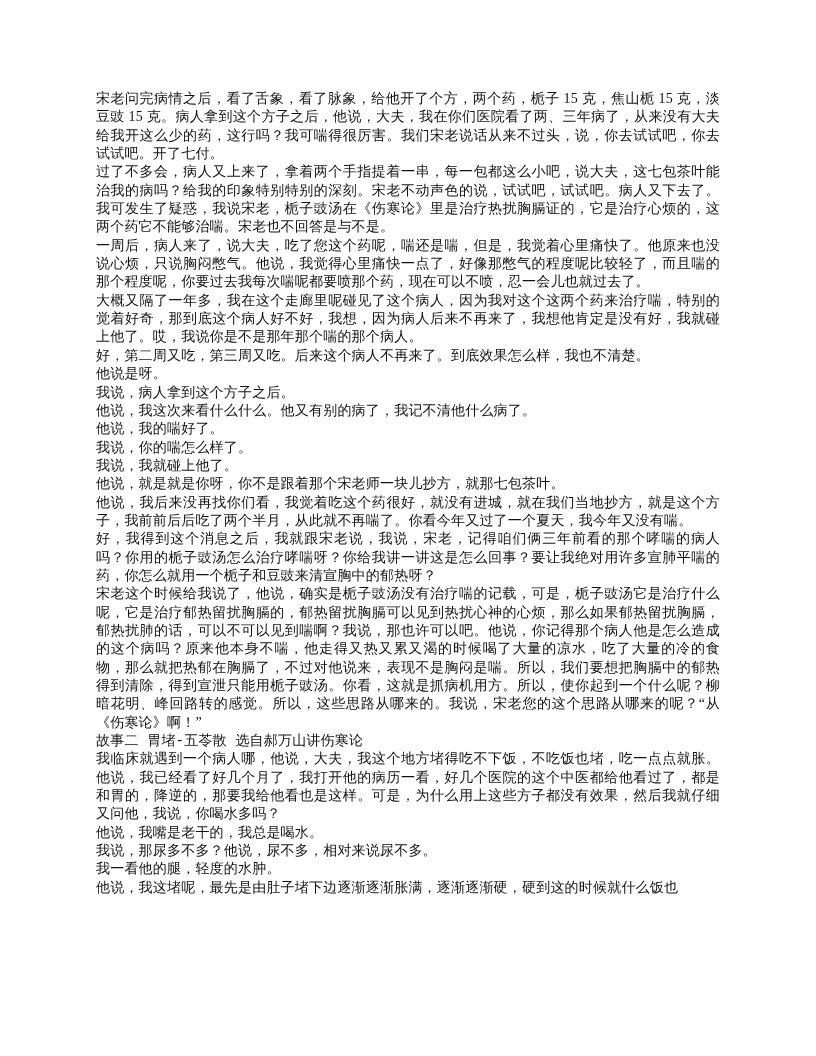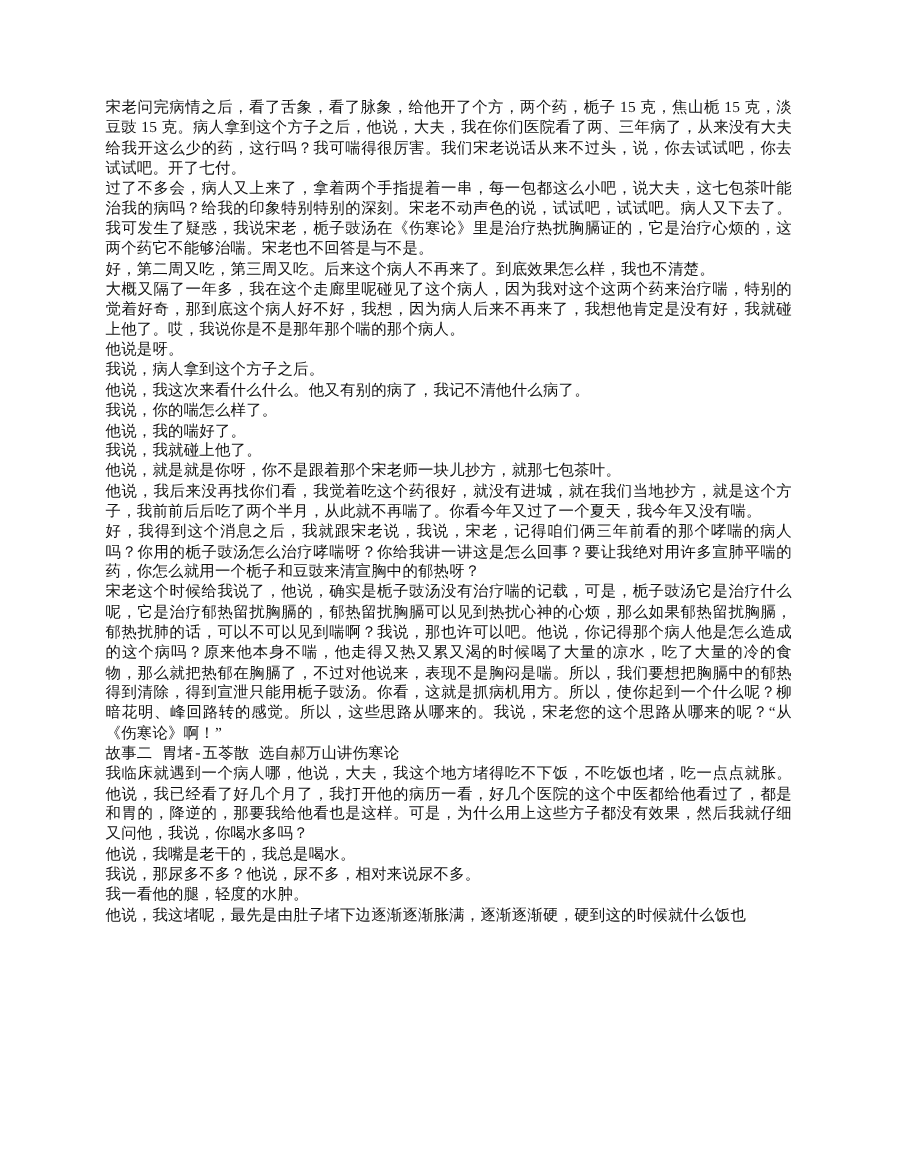--- a/index.html
+++ b/index.html
@@ -38,27 +38,28 @@
     font-family: Liberation Mono, monospace;
   }
 </style>
 </head>
 <body>
 
 <div class="page">
   <div class="doc-body">
       <p class="para">宋老问完病情之后，看了舌象，看了脉象，给他开了个方，两个药，栀子 15 克，焦山栀 15 克，淡豆豉 15 克。病人拿到这个方子之后，他说，大夫，我在你们医院看了两、三年病了，从来没有大夫给我开这么少的药，这行吗？我可喘得很厉害。我们宋老说话从来不过头，说，你去试试吧，你去试试吧。开了七付。</p>
       <p class="para">过了不多会，病人又上来了，拿着两个手指提着一串，每一包都这么小吧，说大夫，这七包茶叶能治我的病吗？给我的印象特别特别的深刻。宋老不动声色的说，试试吧，试试吧。病人又下去了。我可发生了疑惑，我说宋老，栀子豉汤在《伤寒论》里是治疗热扰胸膈证的，它是治疗心烦的，这两个药它不能够治喘。宋老也不回答是与不是。</p>
+      <p class="para">一周后，病人来了，说大夫，吃了您这个药呢，喘还是喘，但是，我觉着心里痛快了。他原来也没说心烦，只说胸闷憋气。他说，我觉得心里痛快一点了，好像那憋气的程度呢比较轻了，而且喘的那个程度呢，你要过去我每次喘呢都要喷那个药，现在可以不喷，忍一会儿也就过去了。</p>
+      <p class="para">大概又隔了一年多，我在这个走廊里呢碰见了这个病人，因为我对这个这两个药来治疗喘，特别的觉着好奇，那到底这个病人好不好，我想，因为病人后来不再来了，我想他肯定是没有好，我就碰上他了。哎，我说你是不是那年那个喘的那个病人。</p>
       <p class="para">好，第二周又吃，第三周又吃。后来这个病人不再来了。到底效果怎么样，我也不清楚。</p>
-      <p class="para">大概又隔了一年多，我在这个走廊里呢碰见了这个病人，因为我对这个这两个药来治疗喘，特别的觉着好奇，那到底这个病人好不好，我想，因为病人后来不再来了，我想他肯定是没有好，我就碰上他了。哎，我说你是不是那年那个喘的那个病人。</p>
       <p class="para">他说是呀。</p>
       <p class="para">我说，病人拿到这个方子之后。</p>
       <p class="para">他说，我这次来看什么什么。他又有别的病了，我记不清他什么病了。</p>
+      <p class="para">他说，我的喘好了。</p>
       <p class="para">我说，你的喘怎么样了。</p>
-      <p class="para">他说，我的喘好了。</p>
       <p class="para">我说，我就碰上他了。</p>
       <p class="para">他说，就是就是你呀，你不是跟着那个宋老师一块儿抄方，就那七包茶叶。</p>
       <p class="para">他说，我后来没再找你们看，我觉着吃这个药很好，就没有进城，就在我们当地抄方，就是这个方子，我前前后后吃了两个半月，从此就不再喘了。你看今年又过了一个夏天，我今年又没有喘。</p>
       <p class="para">好，我得到这个消息之后，我就跟宋老说，我说，宋老，记得咱们俩三年前看的那个哮喘的病人吗？你用的栀子豉汤怎么治疗哮喘呀？你给我讲一讲这是怎么回事？要让我绝对用许多宣肺平喘的药，你怎么就用一个栀子和豆豉来清宣胸中的郁热呀？</p>
       <p class="para">宋老这个时候给我说了，他说，确实是栀子豉汤没有治疗喘的记载，可是，栀子豉汤它是治疗什么呢，它是治疗郁热留扰胸膈的，郁热留扰胸膈可以见到热扰心神的心烦，那么如果郁热留扰胸膈，郁热扰肺的话，可以不可以见到喘啊？我说，那也许可以吧。他说，你记得那个病人他是怎么造成的这个病吗？原来他本身不喘，他走得又热又累又渴的时候喝了大量的凉水，吃了大量的冷的食物，那么就把热郁在胸膈了，不过对他说来，表现不是胸闷是喘。所以，我们要想把胸膈中的郁热得到清除，得到宣泄只能用栀子豉汤。你看，这就是抓病机用方。所以，使你起到一个什么呢？柳暗花明、峰回路转的感觉。所以，这些思路从哪来的。我说，宋老您的这个思路从哪来的呢？“从《伤寒论》啊！”</p>
       <p class="para heading">故事二 胃堵-五苓散 选自郝万山讲伤寒论</p>
       <p class="para">我临床就遇到一个病人哪，他说，大夫，我这个地方堵得吃不下饭，不吃饭也堵，吃一点点就胀。他说，我已经看了好几个月了，我打开他的病历一看，好几个医院的这个中医都给他看过了，都是和胃的，降逆的，那要我给他看也是这样。可是，为什么用上这些方子都没有效果，然后我就仔细又问他，我说，你喝水多吗？</p>
       <p class="para">他说，我嘴是老干的，我总是喝水。</p>
       <p class="para">我说，那尿多不多？他说，尿不多，相对来说尿不多。</p>
       <p class="para">我一看他的腿，轻度的水肿。</p>

